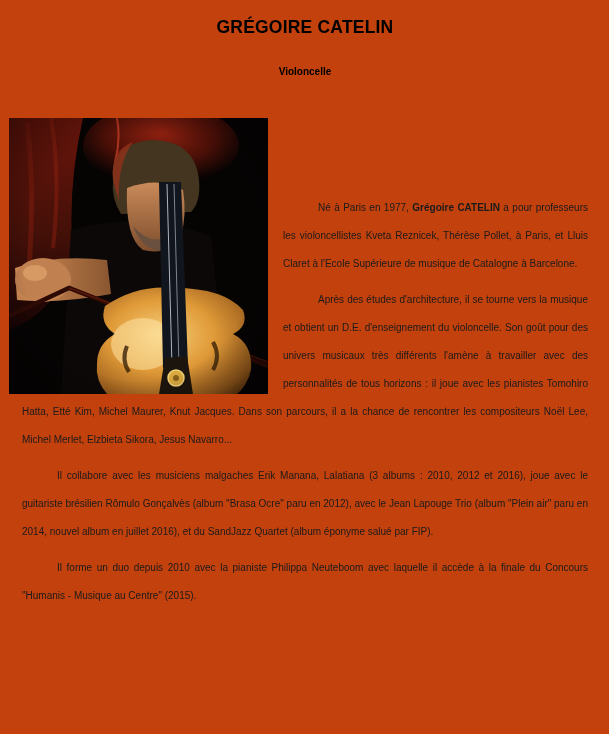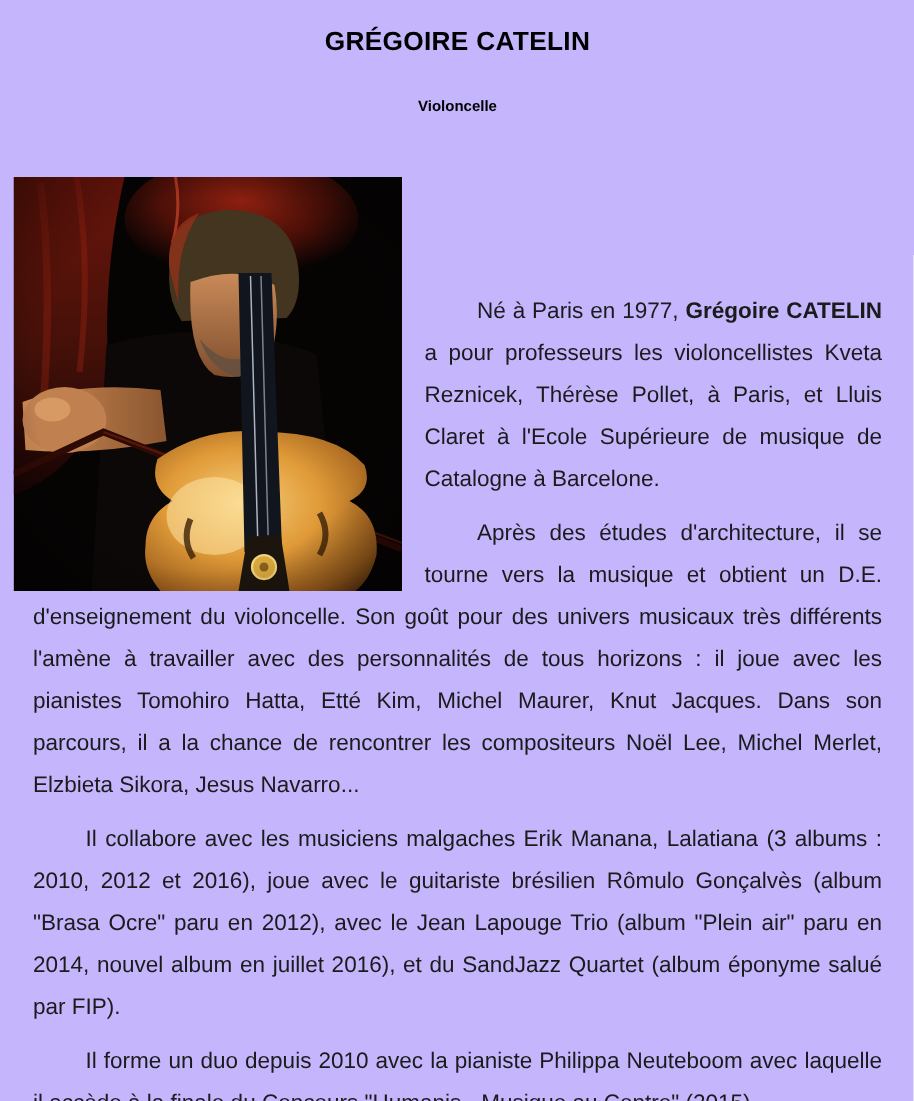--- a/index.html
+++ b/index.html
@@ -1,20 +1,20 @@
 <!DOCTYPE html>
 <html><head>
 <meta charset="utf-8">
 <style>
   html,body{margin:0;padding:0;background:#ffffff;}
   .page{
     position:relative;
     width:609px;height:734px;
     margin:0 auto;
-    background:#c4b5fd;
+    background:#c2410c;
     font-family:"Liberation Sans", sans-serif;
     color:#1b1b1b;
     box-sizing:border-box;
     padding:16px 21px 0 22px;
     overflow:hidden;
   }
   h1.doc-title{
     margin:0;
     text-align:center;
     font-size:17.5px;
@@ -38,21 +38,21 @@
     float:left;
     width:259px;height:276px;
     margin:0 15px 0 -13px;
     padding:0;
     overflow:hidden;
   }
   figure.photo svg{display:block;width:259px;height:276px;}
   .pre-text-spacer{height:76px;}
   p.body-par{
     margin:0 0 8px 0;
-    font-size:15px;
+    font-size:10px;
     line-height:28px;
     text-align:justify;
     text-indent:35px;
     color:#1b1b1b;
   }
   p.body-par strong{font-weight:bold;color:#1b1b1b;}
 </style>
 </head>
 <body>
 

